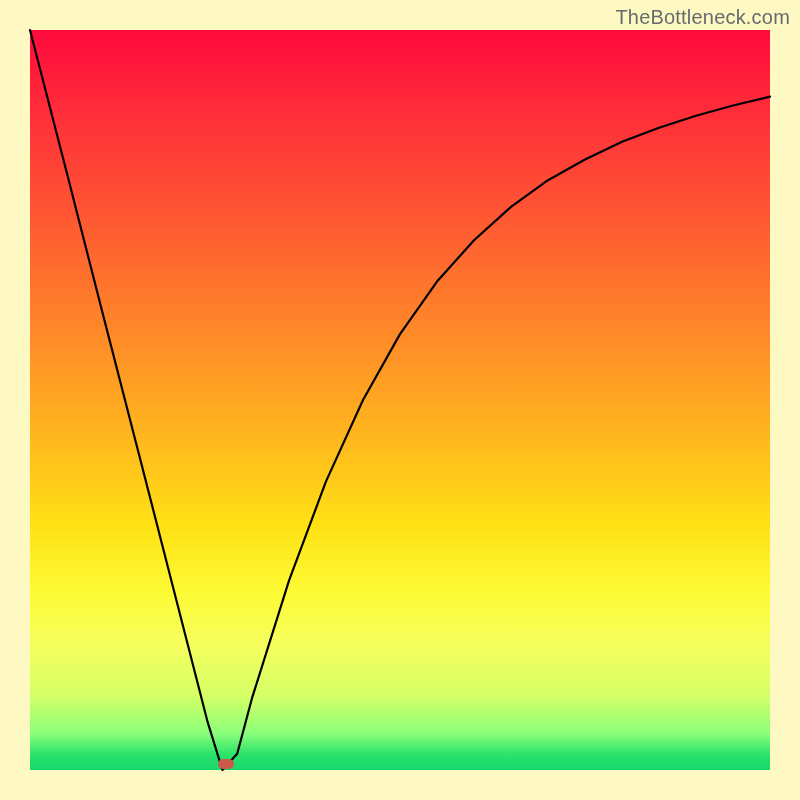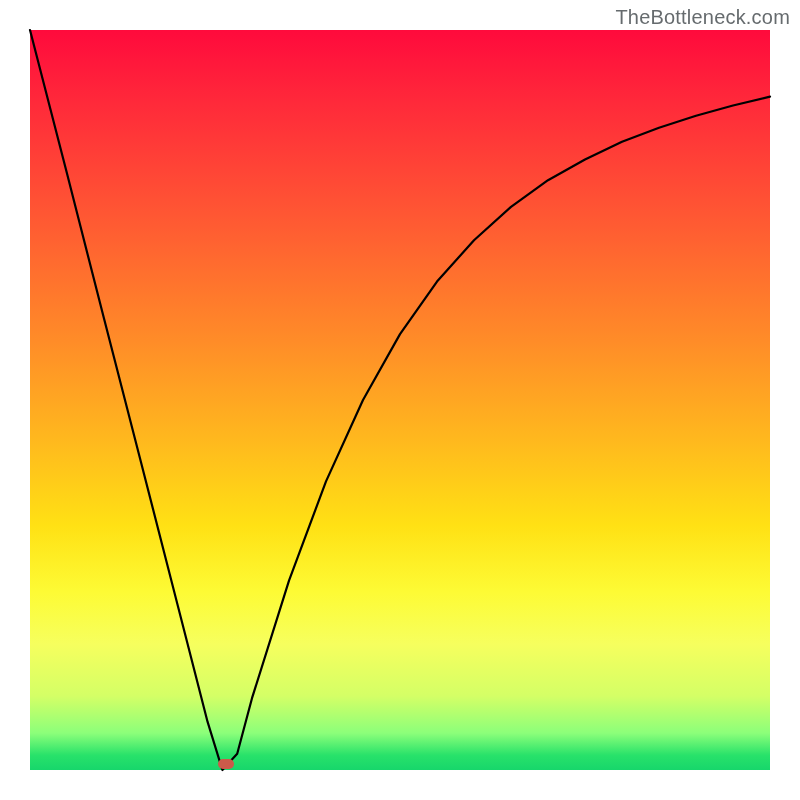--- a/index.html
+++ b/index.html
@@ -8,21 +8,21 @@
     width: 800px;
     height: 800px;
     background: #000;
     overflow: hidden;
     font-family: Arial, Helvetica, sans-serif;
   }
   .frame {
     position: relative;
     width: 800px;
     height: 800px;
-    background: #ffffff;
+    background: #fef9c3;
   }
   .plot-area {
     position: absolute;
     left: 30px;
     top: 30px;
     width: 740px;
     height: 740px;
     
     background: linear-gradient(to bottom,
       #ff0a3c 0%,

